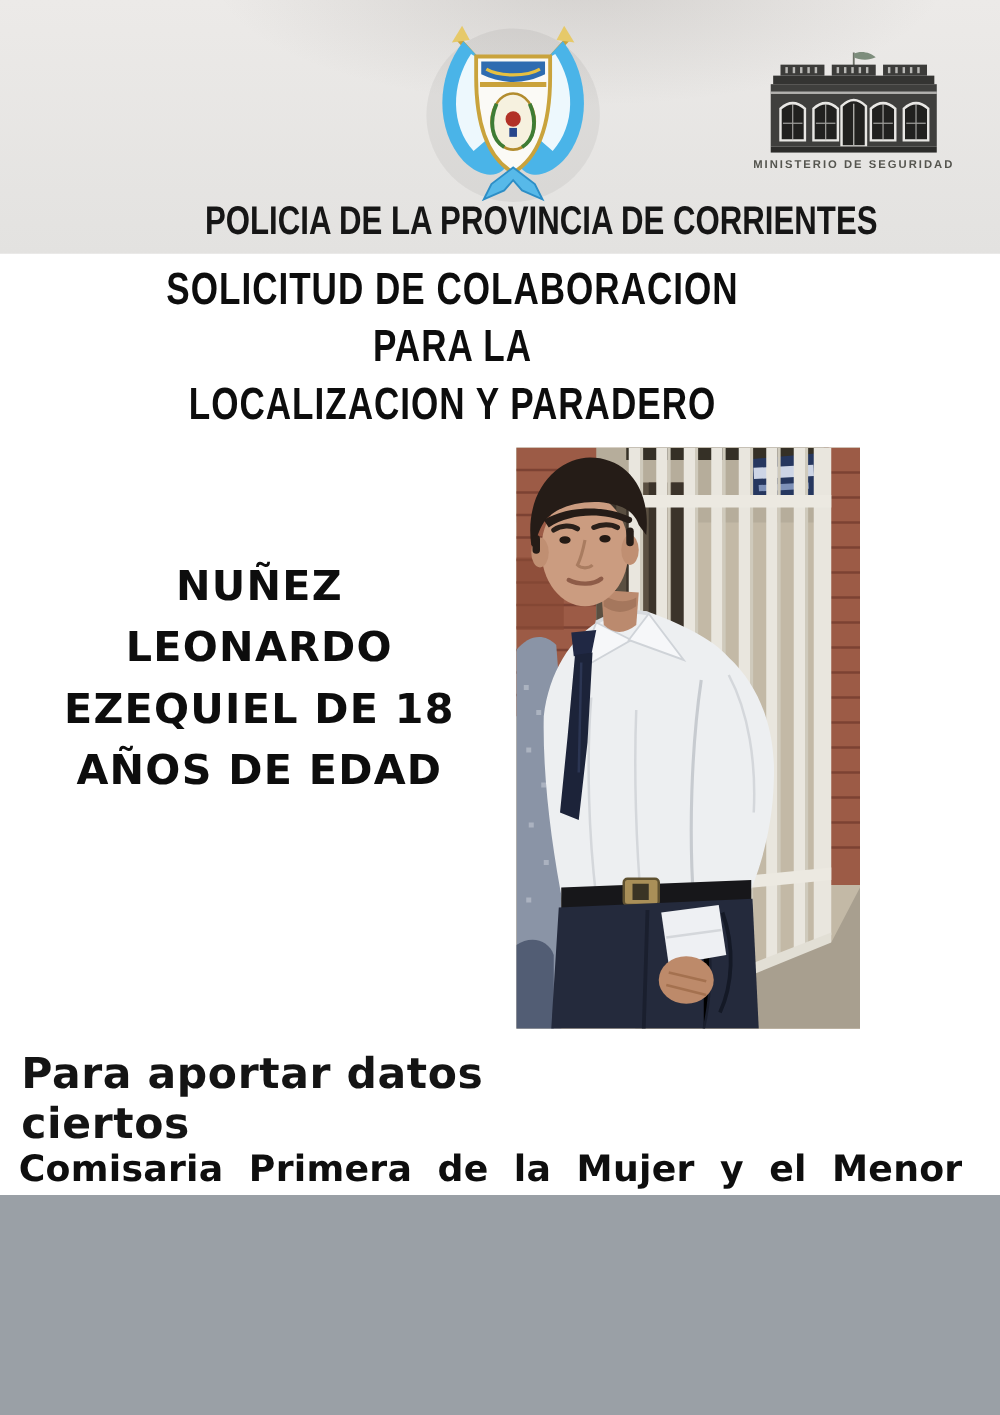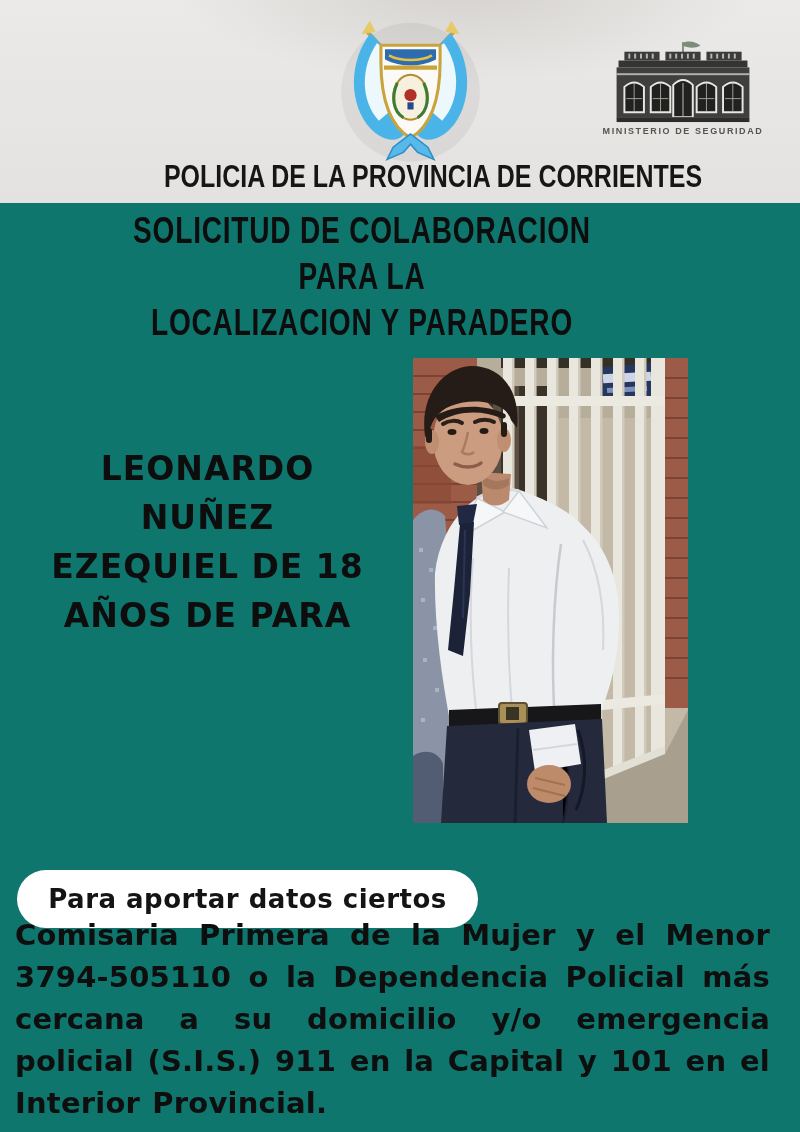--- a/index.html
+++ b/index.html
@@ -1,18 +1,18 @@
 <!DOCTYPE html>
 <html><head>
 <meta charset="utf-8">
 <style>
   html,body { margin:0; padding:0; background:#9aa0a6; }
   .page {
-    position:relative; width:800px; height:1132px; margin:0 auto;
-    background:#0f766e; overflow:hidden;
+    position:relative; width:800px; height:956px; margin:0 auto;
+    background:#ffffff; overflow:hidden;
     font-family:"DejaVu Sans", sans-serif; color:#121212;
   }
   
   .header-band {
     position:absolute; left:0; top:0; width:800px; height:203px;
     background:
       radial-gradient(ellipse 420px 150px at 58% -10%, rgba(120,115,110,0.22), rgba(0,0,0,0) 70%),
       linear-gradient(#eceae8, #e3e2e0);
   }
   .org-title {
@@ -45,21 +45,21 @@
   .photo {
     position:absolute; left:413px; top:358px; width:275px; height:465px;
     margin:0; overflow:hidden; background:#bdb3a1;
   }
   .photo svg { display:block; width:100%; height:100%; }
   
   .callout-pill {
     position:absolute; left:17px; top:850px; width:461px; height:58px;
     background:#ffffff; border-radius:30px;
     display:flex; align-items:center; justify-content:center;
-    font-size:26px; font-weight:700; letter-spacing:0.5px; color:#141414;margin-top:20px;
+    font-size:34px; font-weight:700; letter-spacing:0.5px; color:#141414;
   }
   
   .contact-text {
     position:absolute; left:15px; top:914px; width:755px; margin:0;
     font-size:29px; line-height:42px; font-weight:700; color:#0e0e0e;
     text-align:justify; letter-spacing:0.2px; word-spacing:2px;
   }
 </style>
 </head>
 <body>
@@ -147,24 +147,24 @@
     <h1 class="org-title">POLICIA DE LA PROVINCIA DE CORRIENTES</h1>
   </header>
 
   <h2 class="main-title">
     <div>SOLICITUD DE COLABORACION</div>
     <div>PARA LA</div>
     <div>LOCALIZACION Y PARADERO</div>
   </h2>
 
   <div class="name-block">
+    <div>NUÑEZ</div>
     <div>LEONARDO</div>
-    <div>NUÑEZ</div>
     <div>EZEQUIEL DE 18</div>
-    <div>AÑOS DE PARA</div>
+    <div>AÑOS DE EDAD</div>
   </div>
 
   <figure class="photo">
     <svg viewBox="0 0 275 465" preserveAspectRatio="none" aria-hidden="true">
 
       <rect width="275" height="465" fill="#c3b9a6"></rect>
       <rect width="275" height="60" fill="#b6ad9b"></rect>
 
       <rect x="0" y="0" width="64" height="215" fill="#9c5b46"></rect>
       <g stroke="#7c4233" stroke-width="2">

